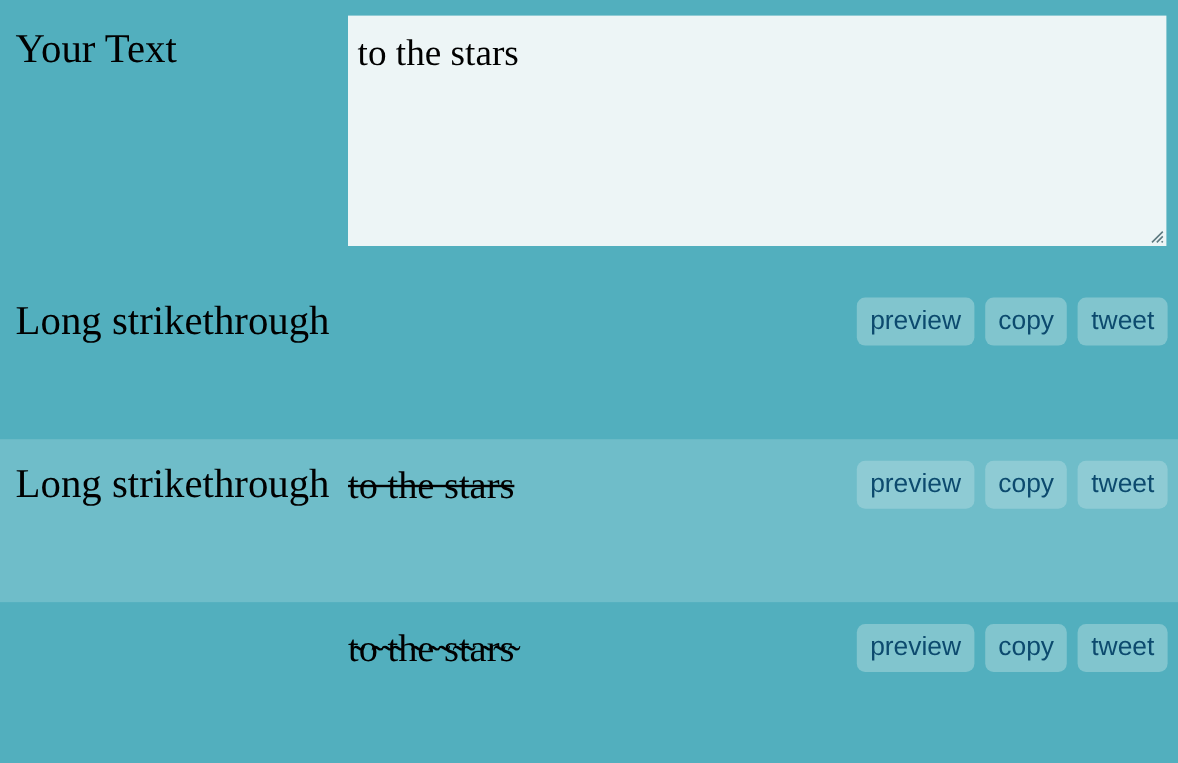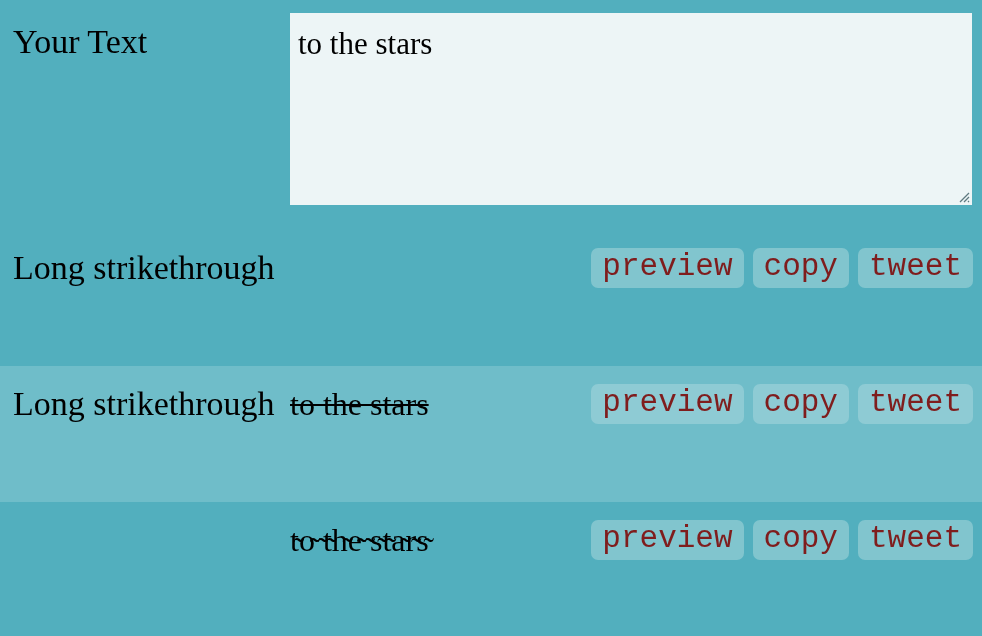--- a/index.html
+++ b/index.html
@@ -115,24 +115,24 @@
     display: flex;
     gap: 9px;
     align-items: flex-start;
   }
   .btn {
     box-sizing: border-box;
     background: #81C5CE;
     border: 0;
     border-radius: 7px;
     padding: 6px 11px 8px 11px;
-    font-family: Liberation Mono, monospace;
-    font-size: 31px;
+    font-family: Liberation Sans, sans-serif;
+    font-size: 22px;
     line-height: 26px;
-    color: #7f1d1d;
+    color: #0c4a6e;
     cursor: pointer;
     white-space: nowrap;
   }
   .row.alt .btn {
     background: #8ECBD4;
   }
 </style>
 </head>
 <body>
 

